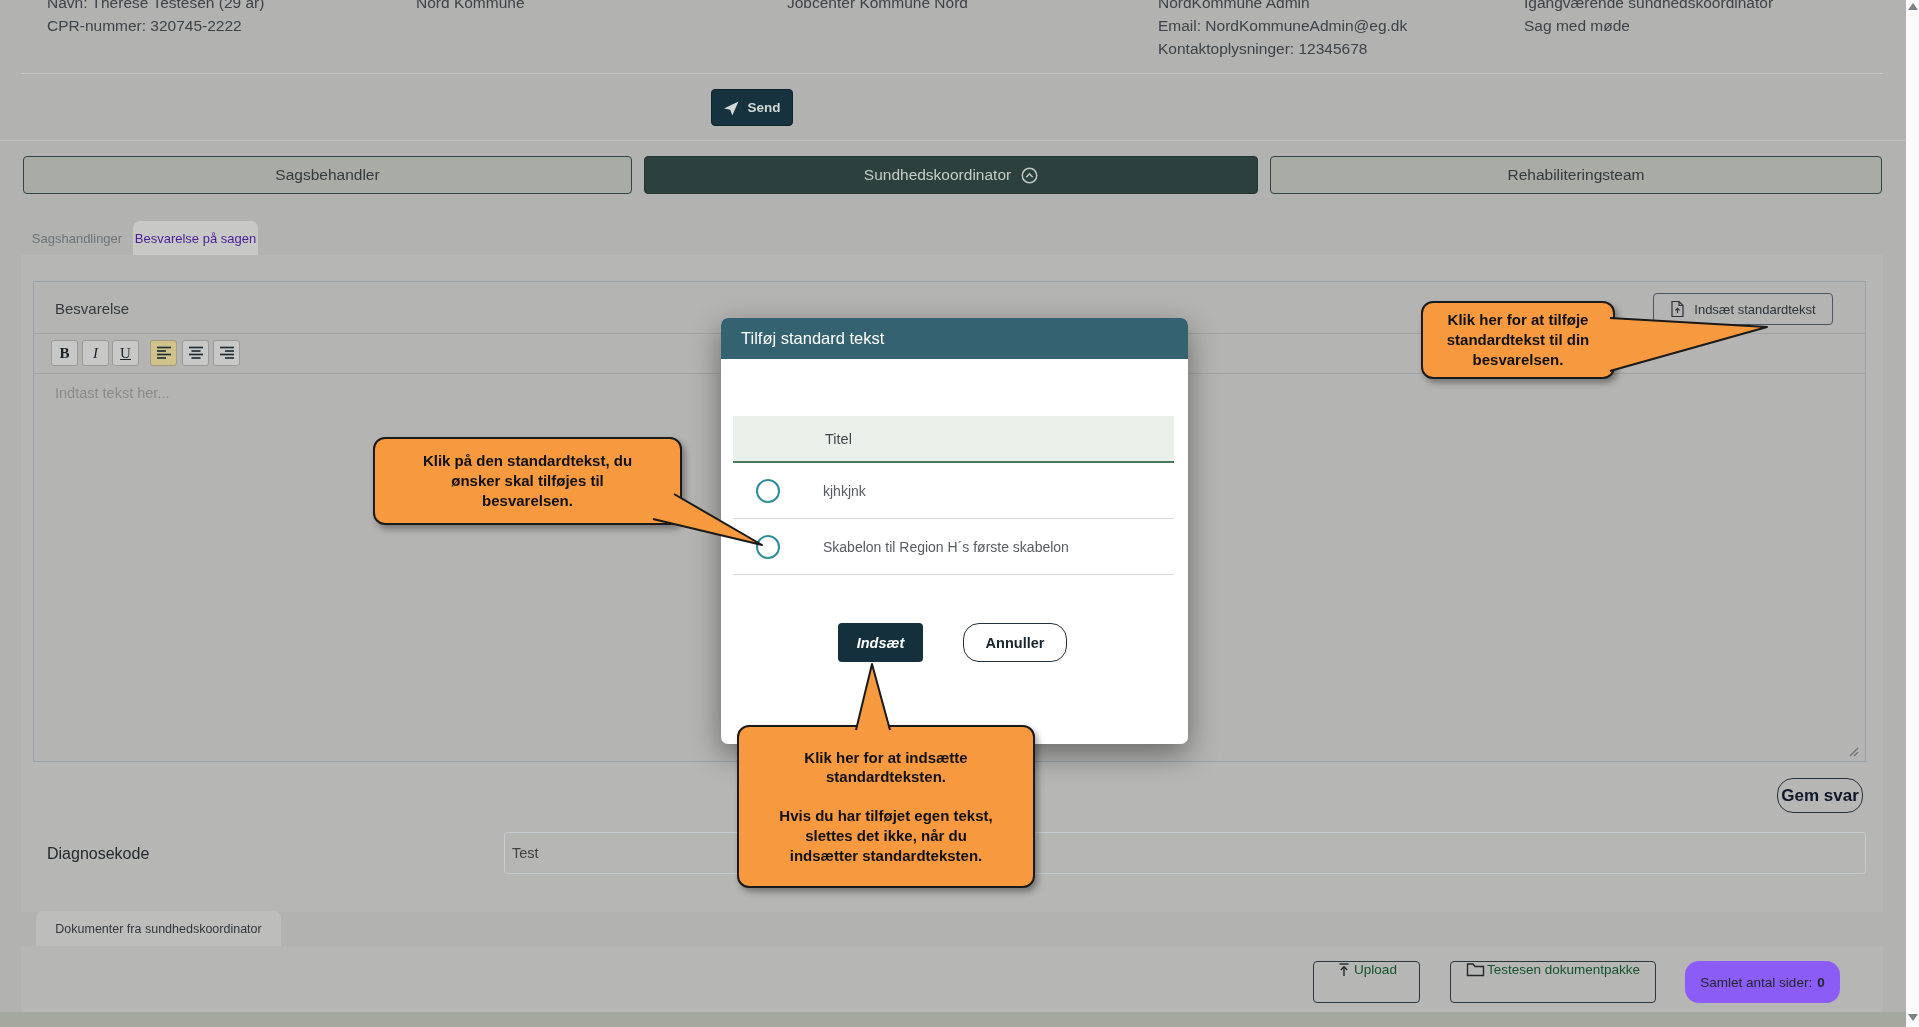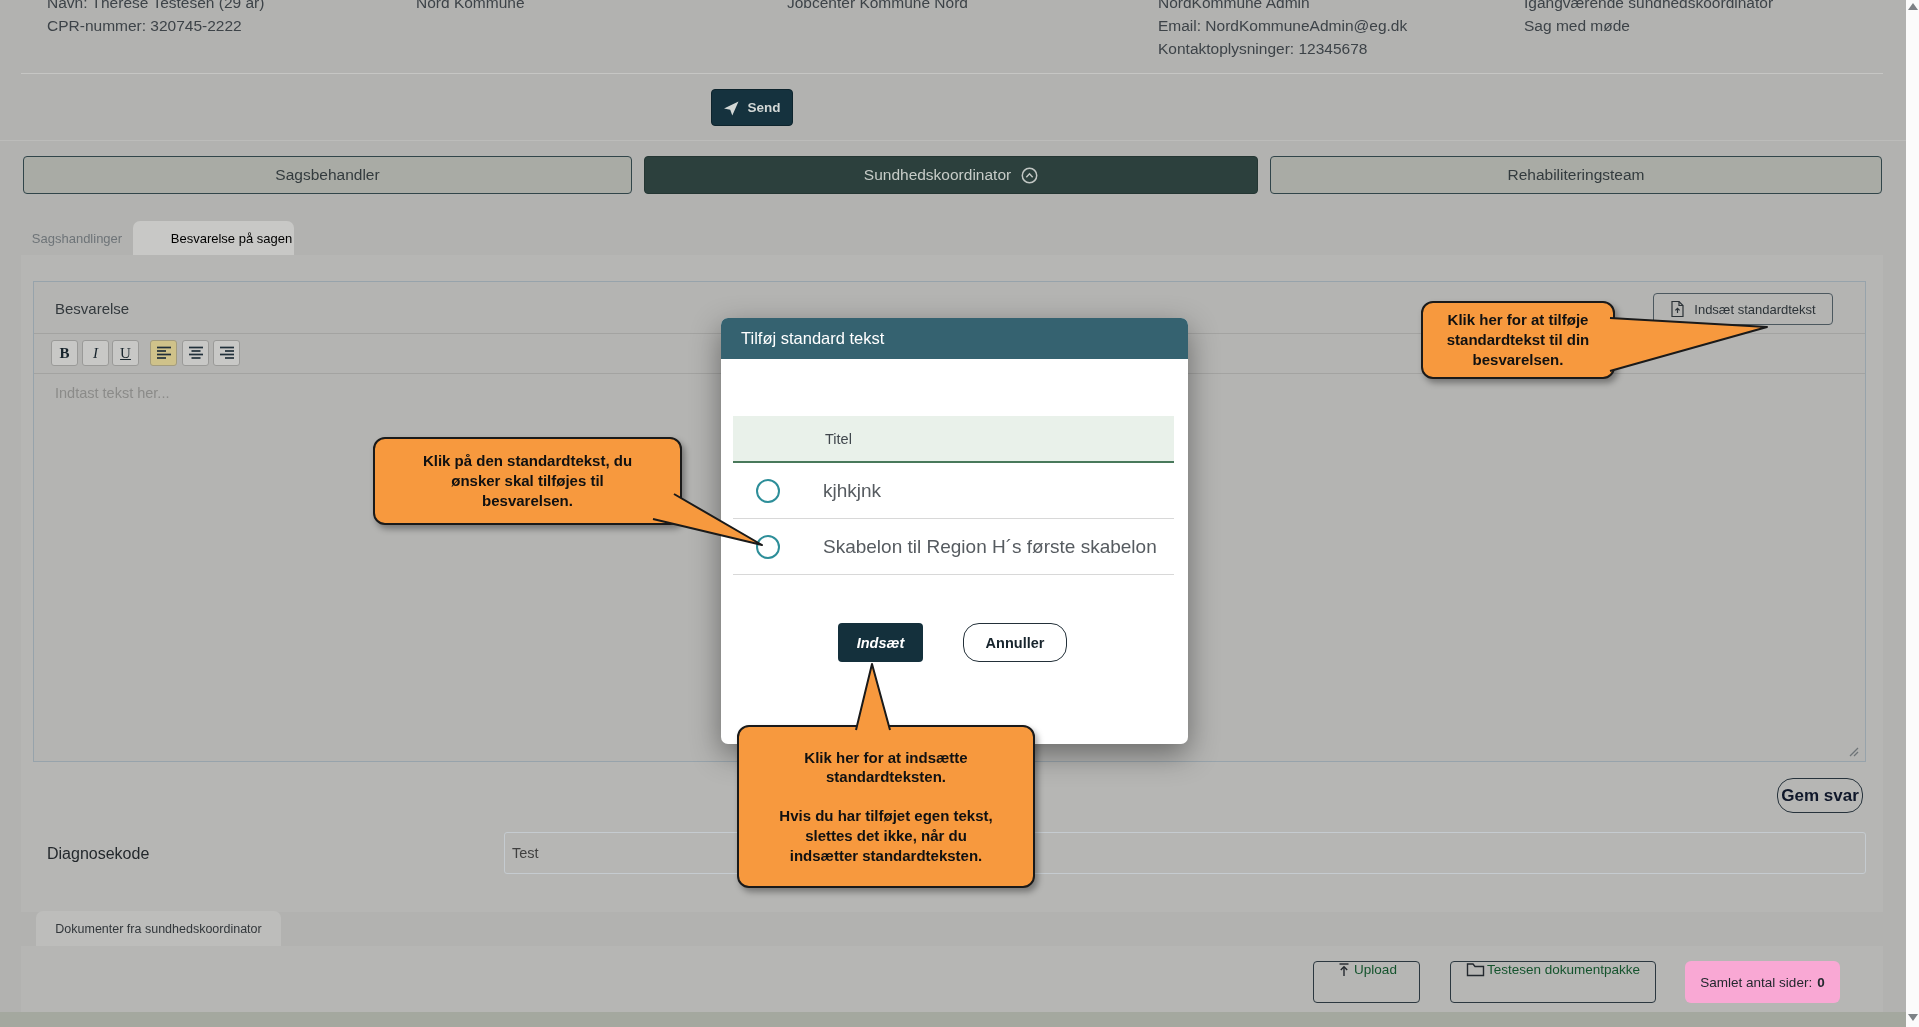--- a/index.html
+++ b/index.html
@@ -16,21 +16,21 @@
 
   
   .role-tab{display:flex;align-items:center;justify-content:center;gap:10px;
     font-size:15.5px;border-radius:4px;cursor:pointer;box-sizing:border-box;}
   .role-tab.inactive{background:#a9aba5;border:1px solid #31454a;color:#333b3e;}
   .role-tab.active{background:#2c403d;border:1px solid #243633;color:#c7ccc8;}
 
   
   .sub-tab{display:flex;align-items:center;justify-content:center;font-size:13px;cursor:pointer;}
   .sub-tab.inactive{color:#6e7478;}
-  .sub-tab.active{background:#c8c8c6;color:#000000;border-radius:7px 7px 0 0;padding-left:36px;}
+  .sub-tab.active{background:#c8c8c6;color:#4c1d95;border-radius:7px 7px 0 0;}
 
   
   .content-bg{background:#b6b6b4;}
   .panel{background:#b4b4b2;border:1px solid #97a3ab;box-sizing:border-box;}
   .panel-title{font-size:15px;color:#33393d;}
   .outline-btn{display:flex;align-items:center;justify-content:center;gap:9px;
     background:transparent;border:1px solid #4c585f;border-radius:4px;
     font-size:13px;color:#2c3338;cursor:pointer;box-sizing:border-box;}
   .tb-btn{position:absolute;width:27px;height:26px;display:flex;align-items:center;justify-content:center;
     background:#c8c8c6;border:1px solid #9a9a98;border-radius:3px;box-sizing:border-box;cursor:pointer;}
@@ -38,39 +38,39 @@
   .tb-glyph{font-family:"Liberation Serif","DejaVu Serif",serif;font-size:15px;color:#17242c;}
   .editor{background:transparent;}
   .placeholder{font-size:14.5px;color:#8b8b89;}
   .ghost-btn{display:flex;align-items:center;justify-content:center;
     background:transparent;border:1.5px solid #27333c;border-radius:16px;
     font-weight:bold;font-size:17px;color:#0f172a;cursor:pointer;box-sizing:border-box;}
   .doc-btn{display:flex;align-items:flex-start;justify-content:center;gap:2px;
     background:transparent;border:1.5px solid #2c3840;border-radius:4px;
     font-size:13.5px;color:#14532d;cursor:pointer;box-sizing:border-box;}
   .badge{display:flex;align-items:center;justify-content:center;gap:5px;
-    background:#f9a8d4;border-radius:6px;font-size:13.5px;color:#23282e;}
+    background:#8b5cf6;border-radius:14px;font-size:13.5px;color:#23282e;}
   .field-label{font-size:16px;color:#23282c;}
   .field-input{background:transparent;border:1px solid #c5cbd0;border-radius:3px;
     font-size:14.5px;color:#404040;padding:0 7px;box-sizing:border-box;font-family:inherit;}
 
   
   .modal{background:#ffffff;border-radius:7px;box-shadow:0 10px 30px rgba(0,0,0,.42);z-index:40;}
   .modal-header{position:absolute;left:0;top:0;right:0;height:41px;background:#356270;
     border-radius:7px 7px 0 0;display:flex;align-items:center;padding-left:20px;}
   .modal-title{color:#ffffff;font-size:16.5px;font-weight:500;}
   .m-table{position:absolute;left:12px;top:98px;width:441px;}
   .m-thead{height:47px;background:#e9f1ea;border-bottom:2px solid #49795b;
     display:flex;align-items:center;box-sizing:border-box;}
   .m-th{margin-left:92px;font-size:14.5px;color:#40474d;}
   .m-row{height:56px;border-bottom:1px solid #d8d8d8;display:flex;align-items:center;
     box-sizing:border-box;cursor:pointer;background:#fff;}
   .radio{position:relative;margin-left:23px;width:24px;height:24px;border:2.5px solid #2d8e99;
     border-radius:50%;background:#fff;box-sizing:border-box;cursor:pointer;flex:0 0 auto;}
-  .m-opt{margin-left:43px;font-size:19px;color:#565b60;}
+  .m-opt{margin-left:43px;font-size:14px;color:#565b60;}
   .primary-btn{position:absolute;display:flex;align-items:center;justify-content:center;
     background:#14303c;color:#fff;font-weight:bold;font-size:14.5px;border-radius:4px;cursor:pointer;font-style:italic;}
   .secondary-btn{position:absolute;display:flex;align-items:center;justify-content:center;
     background:#fff;color:#17242c;font-weight:bold;font-size:14.5px;border:1.5px solid #233039;
     border-radius:16px;box-sizing:border-box;cursor:pointer;}
 
   
   .callout{position:absolute;background:#f7993e;border:2px solid #1a1a1a;border-radius:12px;
     display:flex;flex-direction:column;align-items:center;justify-content:center;
     font-weight:bold;font-size:15px;color:#111;text-align:center;line-height:1.32;

